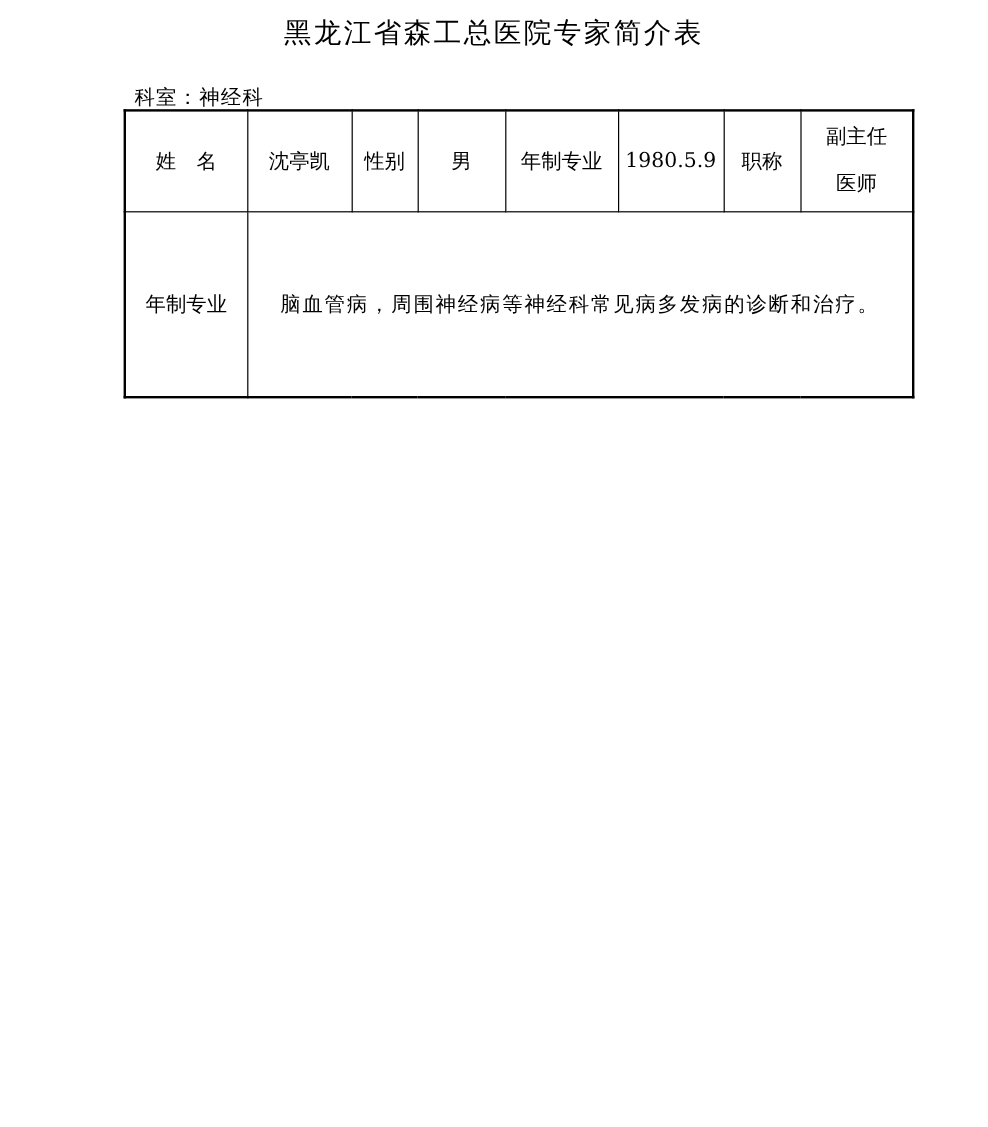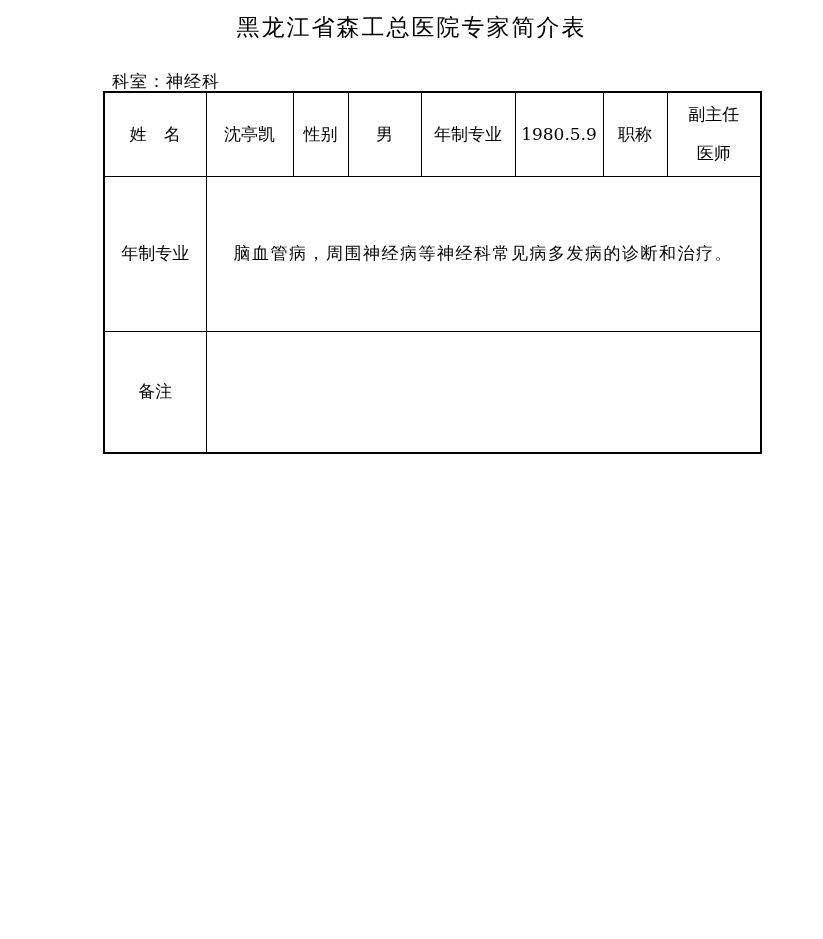--- a/index.html
+++ b/index.html
@@ -102,18 +102,14 @@
   </tr>
 
 
 
   <tr class="r4">
     <td>年制专业</td>
     <td colspan="7" class="expertise-cell">脑血管病，周围神经病等神经科常见病多发病的诊断和治疗。</td>
   </tr>
 
 
-  <tr class="r6">
-    <td>备注</td>
-    <td colspan="7"></td>
-  </tr>
 </tbody>
   </table>
 
 </body></html>

